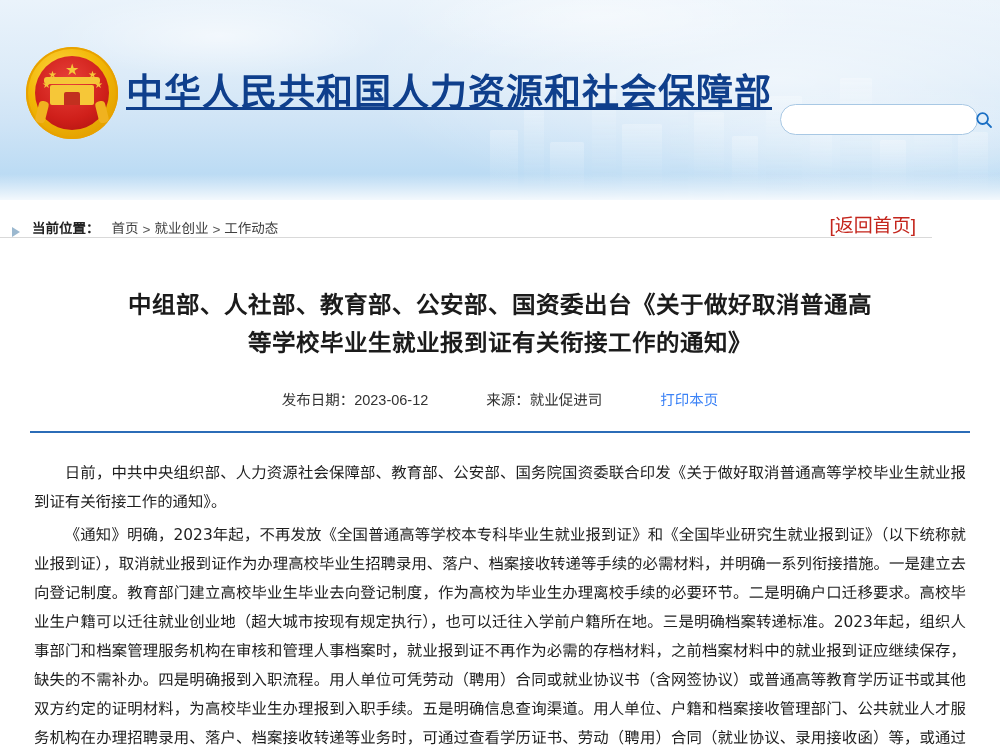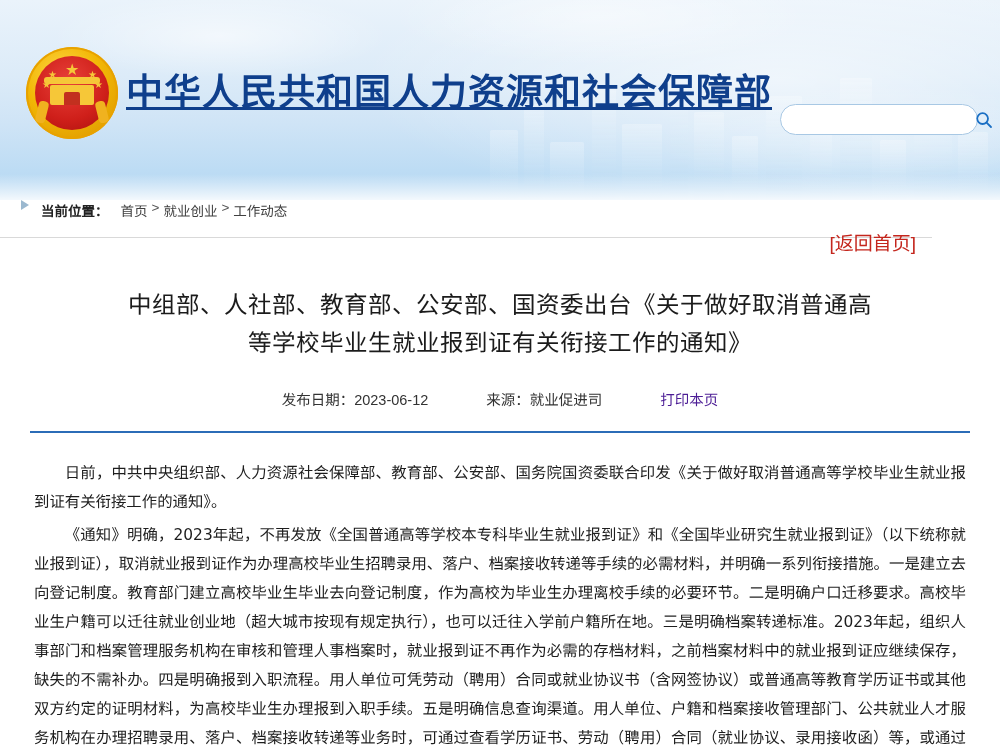--- a/index.html
+++ b/index.html
@@ -173,22 +173,22 @@
   }
 
   
   .crumb-bar {
     position: relative;
     width: 932px;
     height: 38px;
     background: #ffffff;
     border-bottom: 1px solid #d9d9d9;
     display: flex;
-    align-items: flex-start;
-    padding-left: 21px;
+    align-items: flex-end;
+    padding-left: 12px;
     font-size: 13.5px;
     color: #333;
   }
   .crumb-tri {
     width: 0; height: 0;
     border-left: 8px solid #9bb8cf;
     border-top: 5.5px solid transparent;
     border-bottom: 5.5px solid transparent;
     margin-right: 12px;
   }
@@ -208,35 +208,35 @@
   .article {
     width: 1000px;
     padding: 0 30px;
   }
   .art-title {
     margin: 48px auto 0;
     width: 760px;
     text-align: center;
     font-family: "DejaVu Sans", "Liberation Sans", sans-serif;
     font-size: 23.5px;
-    font-weight: normal;
+    font-weight: bold;
     color: #1b1b1b;
     line-height: 38px;
     letter-spacing: 0.5px;
   }
   .art-meta {
     margin-top: 26px;
     display: flex;
     justify-content: center;
     align-items: center;
     gap: 58px;
     font-size: 14.5px;
     color: #333;
   }
-  .art-meta .print-link { color: #4c1d95; text-decoration: none; cursor: pointer; font-family: Liberation Mono, monospace; }
+  .art-meta .print-link { color: #3b82f6; text-decoration: none; cursor: pointer; font-family: Liberation Mono, monospace; }
   .meta-divider {
     margin: 22px auto 0;
     width: 940px;
     height: 2px;
     background: #2b6cb7;
   }
   .art-body {
     margin: 26px auto 0;
     width: 940px;
     font-family: "DejaVu Sans", "Liberation Sans", sans-serif;

